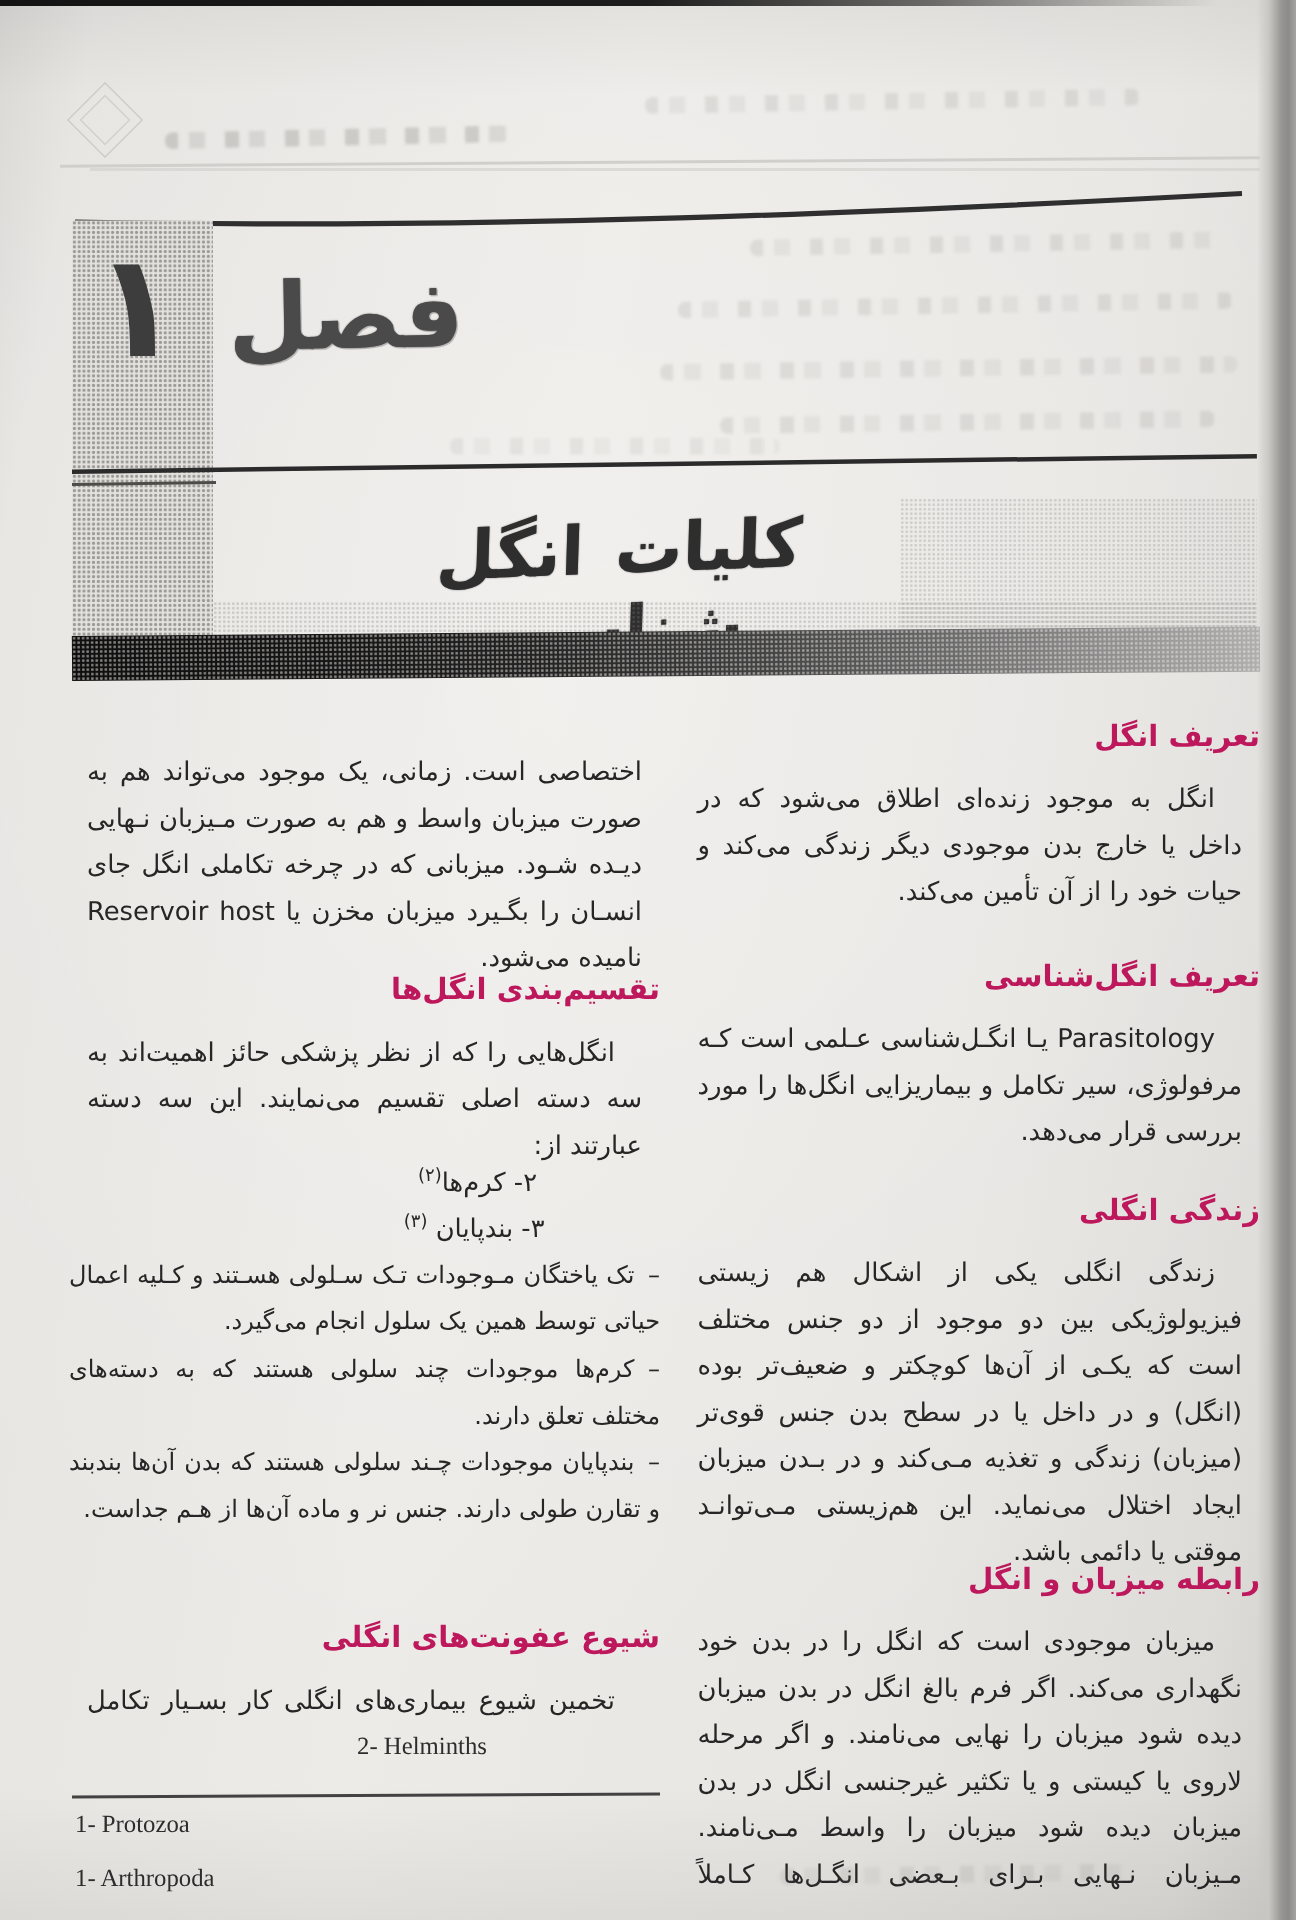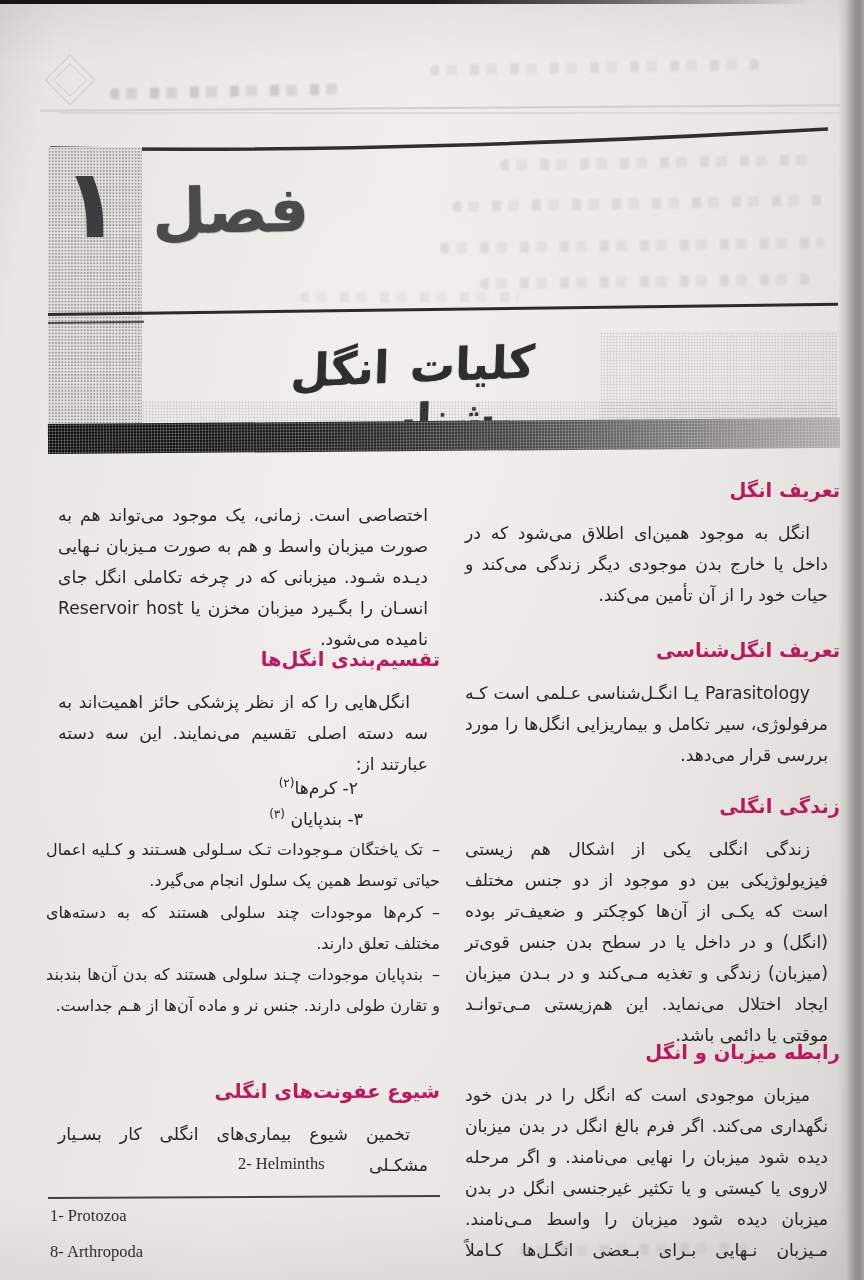--- a/index.html
+++ b/index.html
@@ -92,21 +92,21 @@
 
 <div class="abs page-title" style="left:212px;top:340px;">کلیات انگل شناسی</div>
 
 <div class="abs dots-patch" style="left:600px;top:332px;width:238px;height:92px;opacity:.5;"></div>
 <div class="abs dots-patch" style="left:142px;top:401px;width:696px;height:23px;opacity:.55;"></div>
 
 <div class="abs grad-bar" style="left:48px;top:424px;width:792px;"></div>
 
 <div class="abs col" style="left:453px;top:0;width:387px;height:1280px;">
   <div class="abs heading" style="right:0;top:479px;">تعریف انگل</div>
-  <p class="abs para" style="right:0;left:0;top:506px;">انگل به موجود همین‌ای اطلاق می‌شود که در داخل یا خارج بدن موجودی دیگر زندگی می‌کند و حیات خود را از آن تأمین می‌کند.</p>
+  <p class="abs para" style="right:0;left:0;top:506px;">انگل به موجود زنده‌ای اطلاق می‌شود که در داخل یا خارج بدن موجودی دیگر زندگی می‌کند و حیات خود را از آن تأمین می‌کند.</p>
 
   <div class="abs heading" style="right:0;top:639px;">تعریف انگل‌شناسی</div>
   <p class="abs para" style="right:0;left:0;top:666px;">Parasitology یـا انگـل‌شناسی عـلمی است کـه مرفولوژی، سیر تکامل و بیماریزایی انگل‌ها را مورد بررسی قرار می‌دهد.</p>
 
   <div class="abs heading" style="right:0;top:795px;">زندگی انگلی</div>
   <p class="abs para" style="right:0;left:0;top:822px;">زندگی انگلی یکی از اشکال هم زیستی فیزیولوژیکی بین دو موجود از دو جنس مختلف است که یکـی از آن‌ها کوچکتر و ضعیف‌تر بوده (انگل) و در داخل یا در سطح بدن جنس قوی‌تر (میزبان) زندگی و تغذیه مـی‌کند و در بـدن میزبان ایجاد اختلال می‌نماید. این هم‌زیستی مـی‌توانـد موقتی یا دائمی باشد.</p>
 
   <div class="abs heading" style="right:0;top:1041px;">رابطه میزبان و انگل</div>
   <p class="abs para stretch-last" style="right:0;left:0;top:1068px;">میزبان موجودی است که انگل را در بدن خود نگهداری می‌کند. اگر فرم بالغ انگل در بدن میزبان دیده شود میزبان را نهایی می‌نامند. و اگر مرحله لاروی یا کیستی و یا تکثیر غیرجنسی انگل در بدن میزبان دیده شود میزبان را واسط مـی‌نامند. مـیزبان نـهایی بـرای بـعضی انگـل‌ها کـاملاً</p>
 </div>
@@ -118,21 +118,21 @@
   <p class="abs para" style="right:0;left:0;top:675px;">انگل‌هایی را که از نظر پزشکی حائز اهمیت‌اند به سه دسته اصلی تقسیم می‌نمایند. این سه دسته عبارتند از:</p>
 
   <div class="abs list-row" style="right:82px;left:0;top:768px;text-align:right;"><span>۲- کرم‌ها</span><sup>(۲)</sup></div>
   <div class="abs list-row" style="right:77px;left:0;top:799px;"><span>۳- بندپایان</span> <sup>(۳)</sup></div>
 
   <p class="abs bullet" style="right:0;left:0;top:834px;"><span class="marker">–</span><span>تک یاختگان مـوجودات تـک سـلولی هسـتند و کـلیه اعمال حیاتی توسط همین یک سلول انجام می‌گیرد.</span></p>
   <p class="abs bullet" style="right:0;left:0;top:897px;"><span class="marker">–</span><span>کرم‌ها موجودات چند سلولی هستند که به دسته‌های مختلف تعلق دارند.</span></p>
   <p class="abs bullet" style="right:0;left:0;top:959px;"><span class="marker">–</span><span>بندپایان موجودات چـند سلولی هستند که بدن آن‌ها بندبند و تقارن طولی دارند. جنس نر و ماده آن‌ها از هـم جداست.</span></p>
 
   <div class="abs heading" style="right:0;top:1080px;text-align:center;">شیوع عفونت‌های انگلی</div>
-  <p class="abs para stretch-last" style="right:0;left:0;top:1107px;">تخمین شیوع بیماری‌های انگلی کار بسـیار مشکـلی</p>
+  <p class="abs para stretch-last" style="right:0;left:0;top:1107px;">تخمین شیوع بیماری‌های انگلی کار بسـیار تکامل</p>
 </div>
 
 <div class="abs fn-rule" style="left:48px;top:1196px;width:392px;"></div>
 <div class="abs footnote" style="left:50px;top:1206px;">1- Protozoa</div>
 <div class="abs footnote" style="left:238px;top:1154px;">2- Helminths</div>
-<div class="abs footnote" style="left:50px;top:1242px;">8- Arthropoda</div>
+<div class="abs footnote" style="left:50px;top:1242px;">1- Arthropoda</div>
 
 <div class="abs squiggle faint" style="left:520px;top:1244px;width:240px;opacity:.5;transform:rotate(-0.8deg);"></div>
 
 </body></html>

